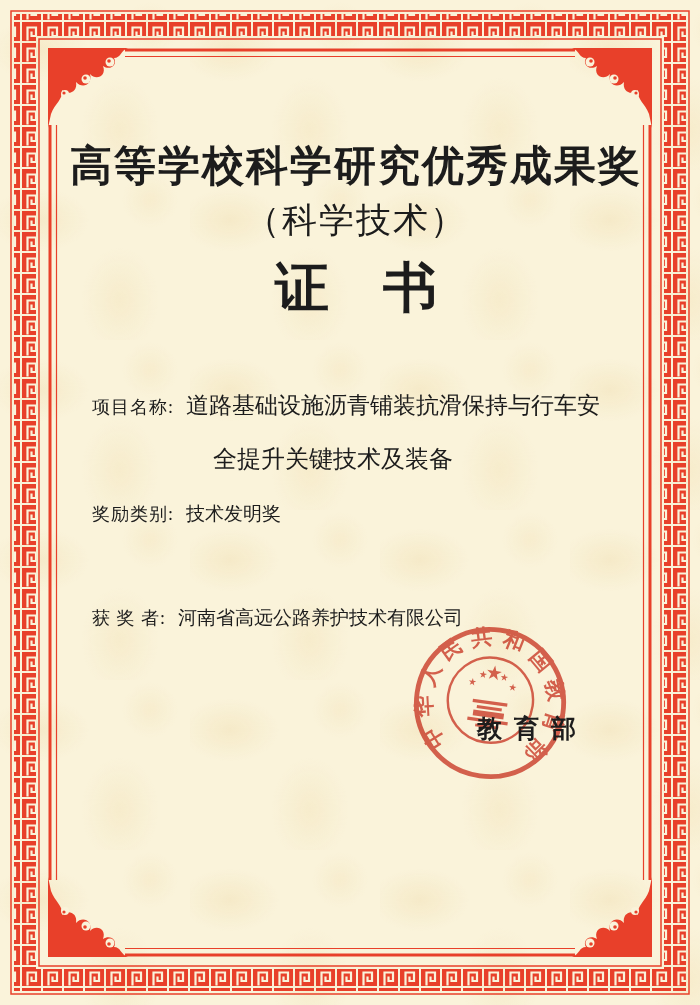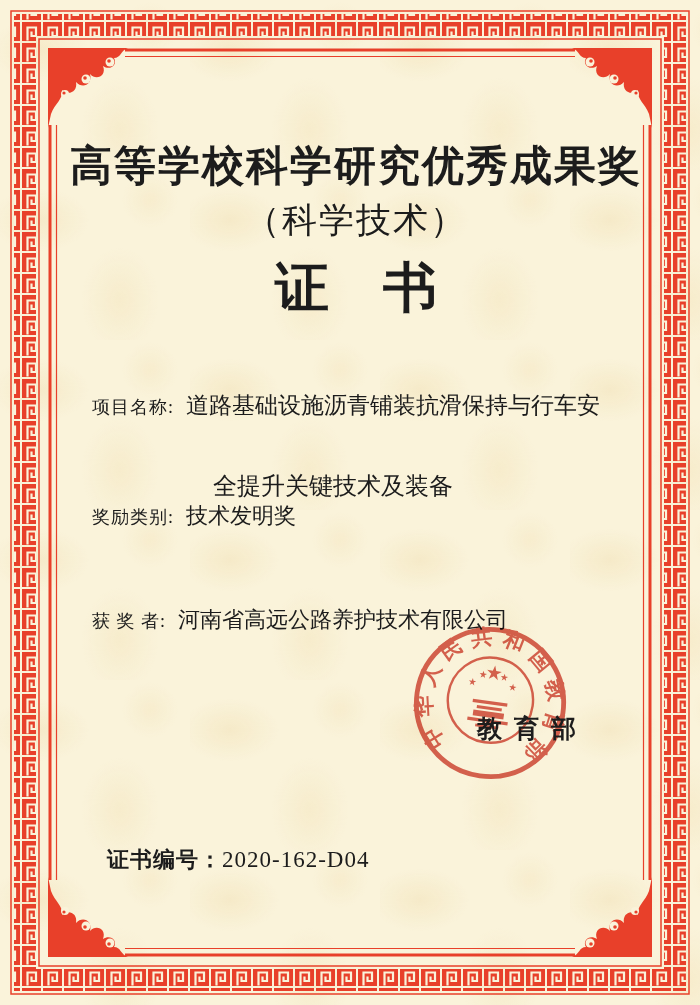--- a/index.html
+++ b/index.html
@@ -18,24 +18,24 @@
     overflow:hidden;
   }
   .border-svg{position:absolute;left:0;top:0;}
   .abs{position:absolute;}
   .center{left:12px;right:0;text-align:center;}
   .title1{top:138px;font-size:42px;font-weight:bold;letter-spacing:2px;}
   .title2{top:197px;font-size:35px;font-weight:normal;letter-spacing:2px;}
   .doctype{top:252px;font-size:54px;font-weight:bold;text-align:center;}
   .row{position:absolute;left:92px;white-space:nowrap;}
   .row .lbl{font-size:18px;letter-spacing:1px;margin-right:12px;}
-  .row .val{font-size:22px;letter-spacing:0px;}
+  .row .val{font-size:19px;letter-spacing:0px;}
   .row1{top:390px;}
   .row1 .val{font-size:23px;}
-  .row1b{top:470px;left:213px;font-size:24px;}
+  .row1b{top:443px;left:213px;font-size:24px;}
   .row2{top:501px;}
   .row3{top:555px;}
   .row4{top:605px;}
   .seal-svg{position:absolute;left:398px;top:611px;mix-blend-mode:multiply;opacity:0.88;}
   .issuer{top:712px;left:388px;width:200px;text-align:right;font-size:25px;letter-spacing:12px;font-weight:bold;}
   .date{top:750px;left:368px;width:240px;text-align:center;font-size:29px;}
   .certno{top:845px;left:107px;white-space:nowrap;}
   .certno .lbl{font-size:22px;font-weight:bold;letter-spacing:1px;}
   .certno .num{font-size:23px;letter-spacing:1px;}
 </style>
@@ -127,17 +127,14 @@
         <rect x="82" y="99" width="26" height="3"></rect>
         <rect x="79" y="104" width="32" height="6"></rect>
         <rect x="74" y="112" width="42" height="3.5"></rect>
         <rect x="83" y="118" width="24" height="3"></rect>
       </g>
     </g>
   </svg>
 
   <div class="abs issuer">教育部</div>
 
-  <div class="abs certno">
-    <span class="lbl">证书编号：</span><span class="num">2020-162-D04</span>
-  </div>
 
 </div>
 
 </body></html>

